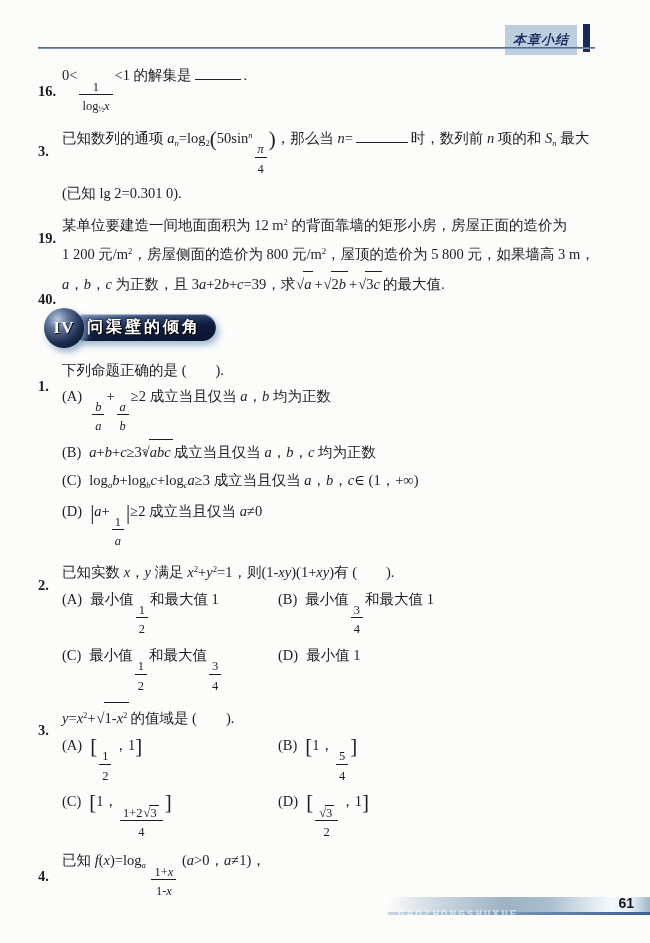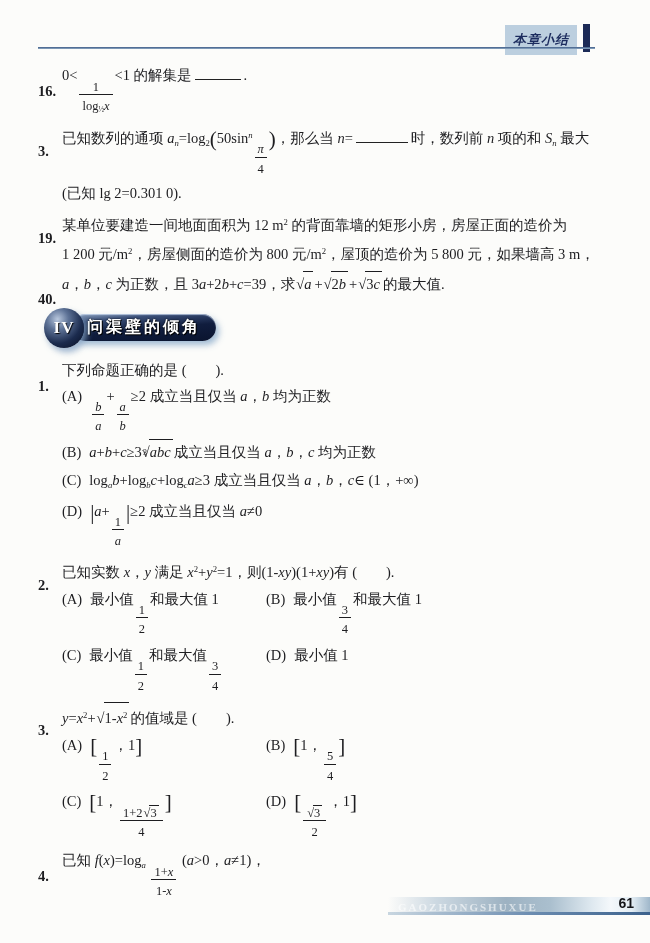--- a/index.html
+++ b/index.html
@@ -18,21 +18,21 @@
   }
   .header-accent-bar{position:absolute;left:583px;top:24px;width:7px;height:28px;background:#1c2a56;}
   .header-rule{position:absolute;left:38px;top:47px;width:557px;height:2px;
     background:linear-gradient(180deg,#3e5a85,#8fabc4);}
   
   .content{position:absolute;top:62px;left:38px;width:560px;}
   .problem{position:relative;padding-left:24px;margin-bottom:4px;font-size:14.5px;line-height:25px;}
   .pnum{position:absolute;left:0;top:16px;font-weight:bold;}
   .line{margin:1px 0;}
   .opts .opt{margin:1px 0;}
-  .opts-2{display:grid;grid-template-columns:204px 1fr;column-gap:0;}
+  .opts-2{display:grid;grid-template-columns:204px 1fr;column-gap:12px;}
   .olabel{margin-right:8px;}
   
   .tok{white-space:pre-wrap;}
   .it{font-style:italic;}
   .sb{font-size:0.6em;vertical-align:-0.32em;}
   .sp{font-size:0.6em;vertical-align:0.55em;}
   .frac{display:inline-flex;flex-direction:column;text-align:center;
         vertical-align:-0.85em;font-size:0.86em;line-height:1.15;margin:0 2px;}
   .fn{padding:0 3px;}
   .fd{border-top:1px solid currentColor;padding:4px 3px;}
@@ -64,23 +64,23 @@
   .badge-sphere span{
     color:#fff;font-size:17px;font-weight:bold;
     font-family:"Liberation Serif",serif;text-shadow:1px 1px 1px #000;letter-spacing:1px;
   }
   
   .footer{position:absolute;left:388px;right:0;top:897px;height:18px;}
   .footer-bar{position:absolute;left:0;right:0;top:0;bottom:3px;
     background:linear-gradient(90deg,rgba(250,252,253,0) 0%,#cdd9e2 18%,#9db2c2 45%,#aabfce 62%,#dfe9f0 78%,#f4f8fb 85%,#e3edf4 93%,#9fb7ca 100%);}
   .footer-underline{position:absolute;left:0;right:0;bottom:0;height:3px;
     background:linear-gradient(90deg,#c8d6e0 0%,#6b8cb0 55%,#3c618c 100%);}
-  .watermark{position:absolute;left:10px;top:4px;font-size:11px;letter-spacing:2px;
+  .watermark{position:absolute;left:10px;top:11px;font-size:11px;letter-spacing:2px;
     color:rgba(255,255,255,0.6);font-weight:bold;
-    font-family:Liberation Serif, serif;}
+    font-family:Liberation Mono, monospace;}
   .pageno{position:absolute;right:16px;top:-2px;font-size:14px;font-weight:bold;color:#15161a;
     font-family:"Liberation Sans","DejaVu Sans",sans-serif;margin-left:44px;}
 </style>
 </head>
 <body>
 
 <div class="page">
 
   <div class="header-tab">
     <span>本章小结</span>

